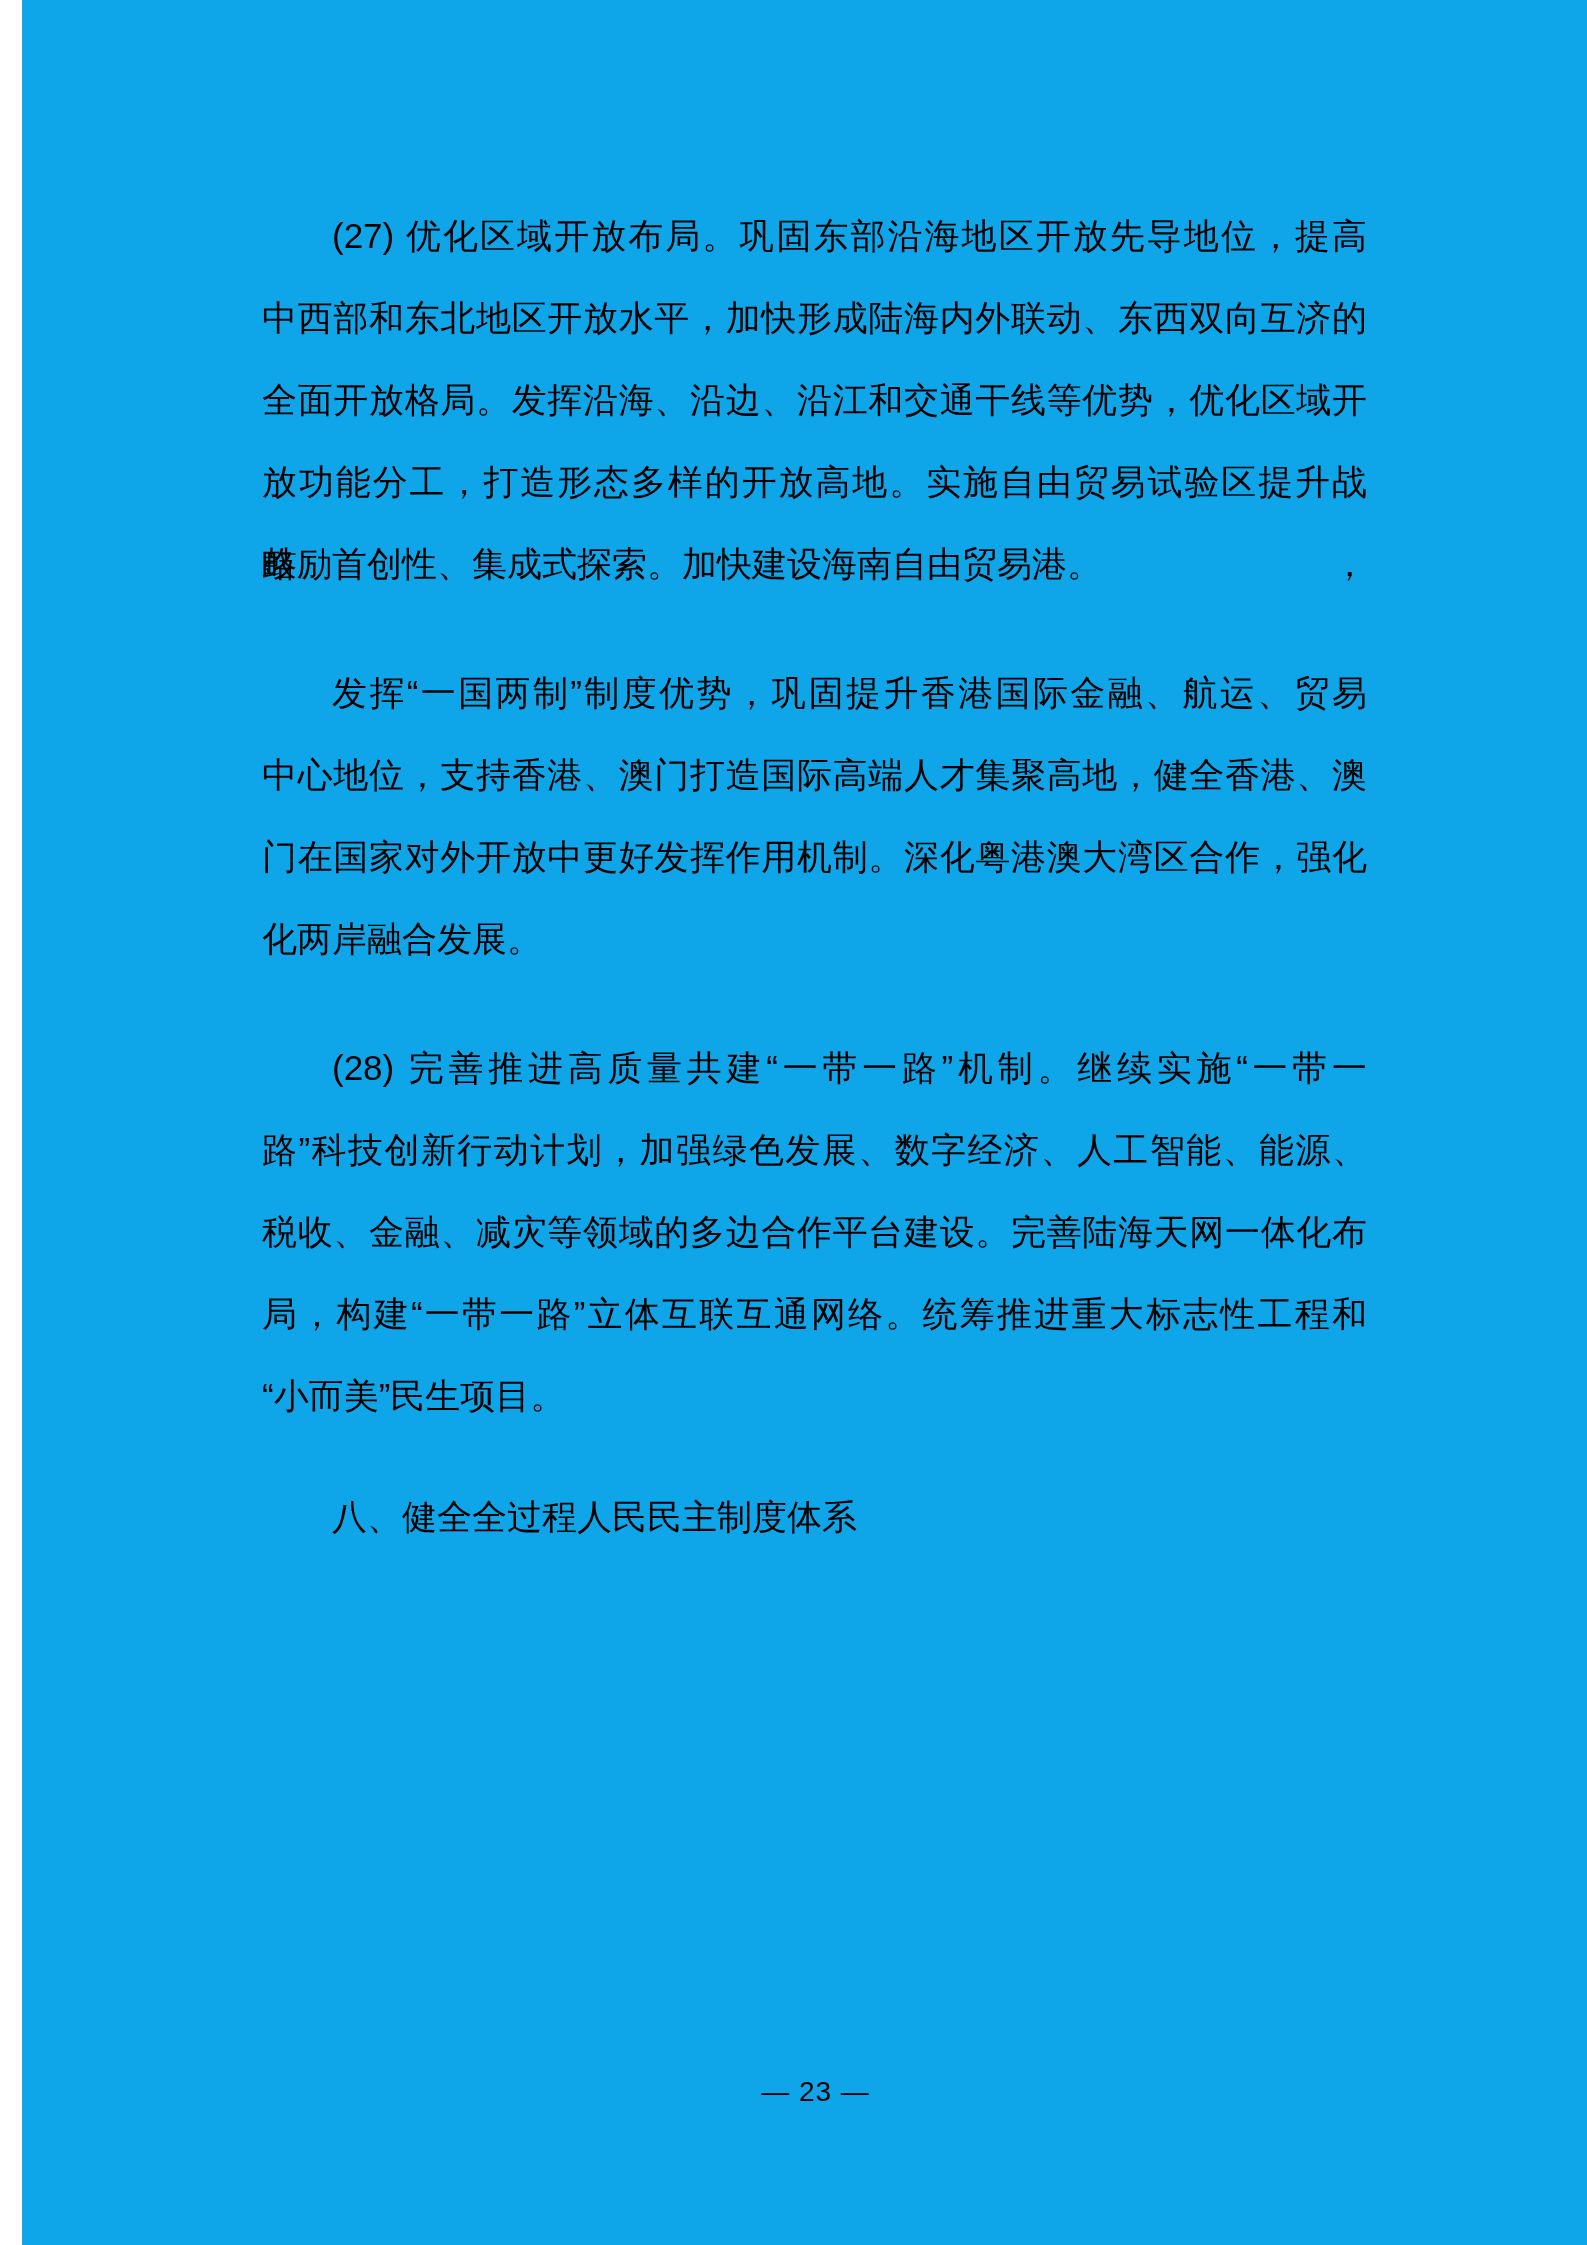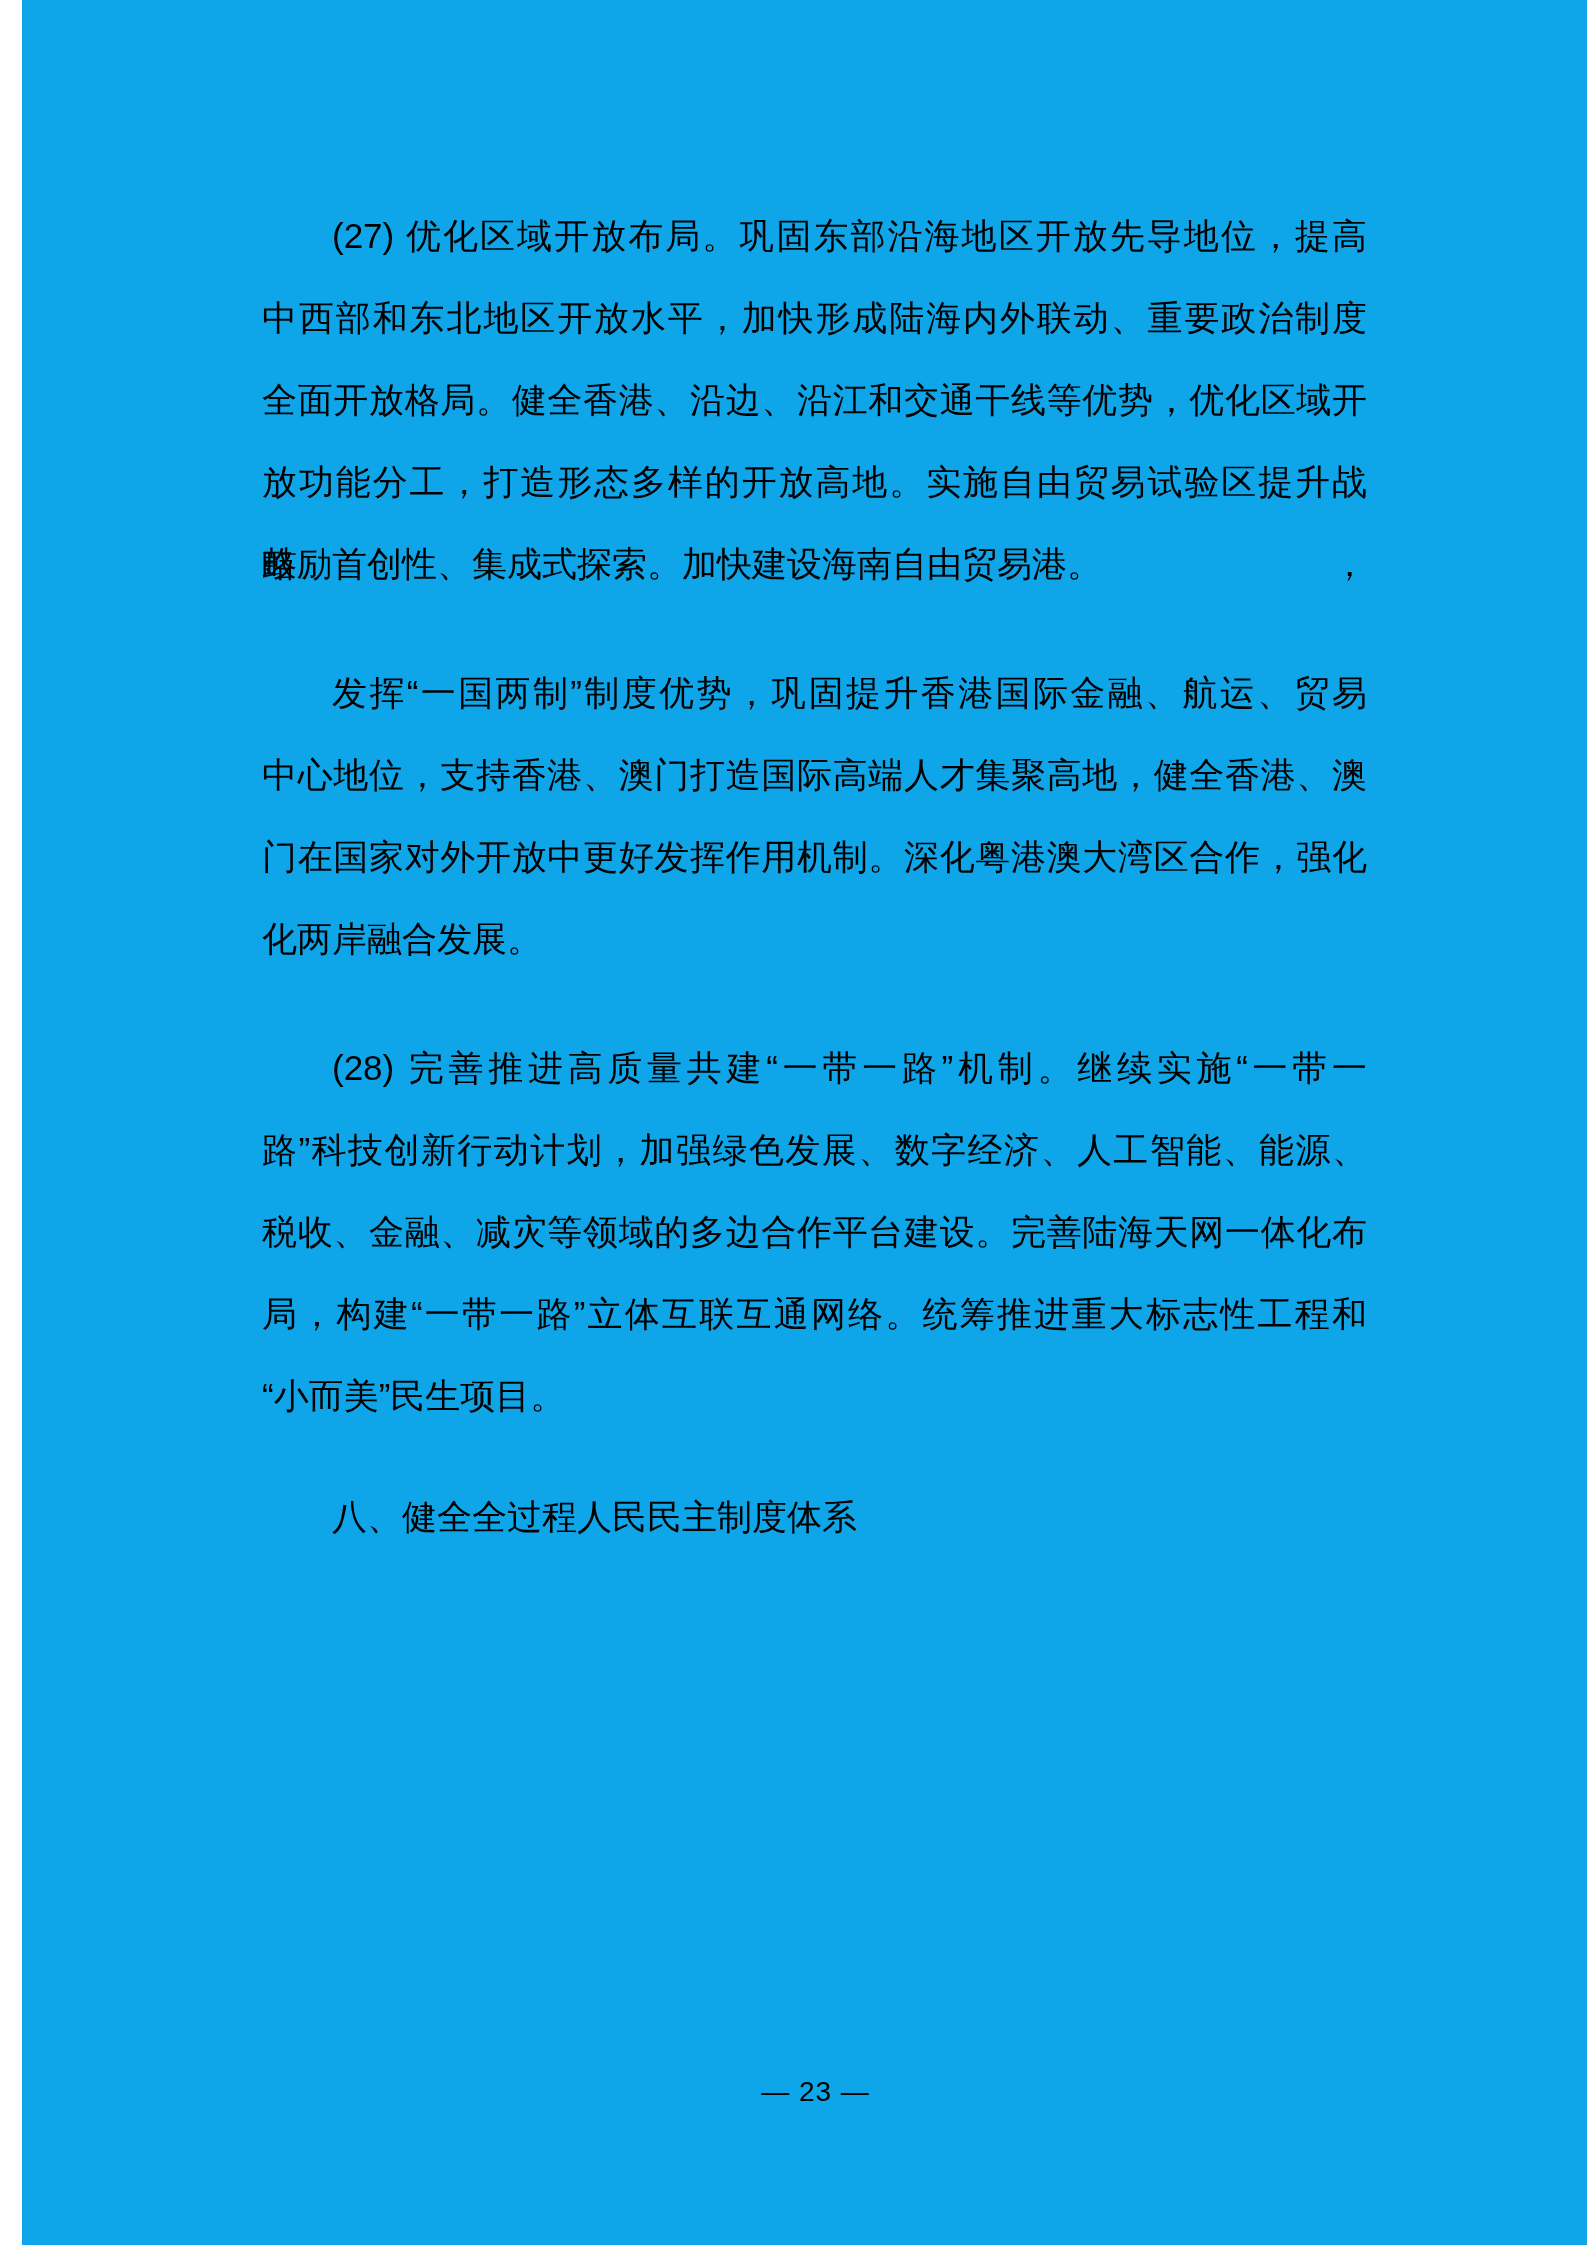--- a/index.html
+++ b/index.html
@@ -57,22 +57,22 @@
     letter-spacing: 1px;
   }
 </style>
 </head>
 <body>
 
 <div class="page">
   <div class="content">
       <div class="paragraph body">
         <div class="line first">(27) 优化区域开放布局。巩固东部沿海地区开放先导地位，提高</div>
-        <div class="line">中西部和东北地区开放水平，加快形成陆海内外联动、重要政治制度</div>
-        <div class="line">全面开放格局。健全香港、沿边、沿江和交通干线等优势，优化区域开</div>
+        <div class="line">中西部和东北地区开放水平，加快形成陆海内外联动、东西双向互济的</div>
+        <div class="line">全面开放格局。发挥沿海、沿边、沿江和交通干线等优势，优化区域开</div>
         <div class="line">放功能分工，打造形态多样的开放高地。实施自由贸易试验区提升战略，</div>
         <div class="line last">鼓励首创性、集成式探索。加快建设海南自由贸易港。</div>
       </div>
       <div class="paragraph body">
         <div class="line first">发挥“一国两制”制度优势，巩固提升香港国际金融、航运、贸易</div>
         <div class="line">中心地位，支持香港、澳门打造国际高端人才集聚高地，健全香港、澳</div>
         <div class="line">门在国家对外开放中更好发挥作用机制。深化粤港澳大湾区合作，强化</div>
         <div class="line last">化两岸融合发展。</div>
       </div>
       <div class="paragraph body">

